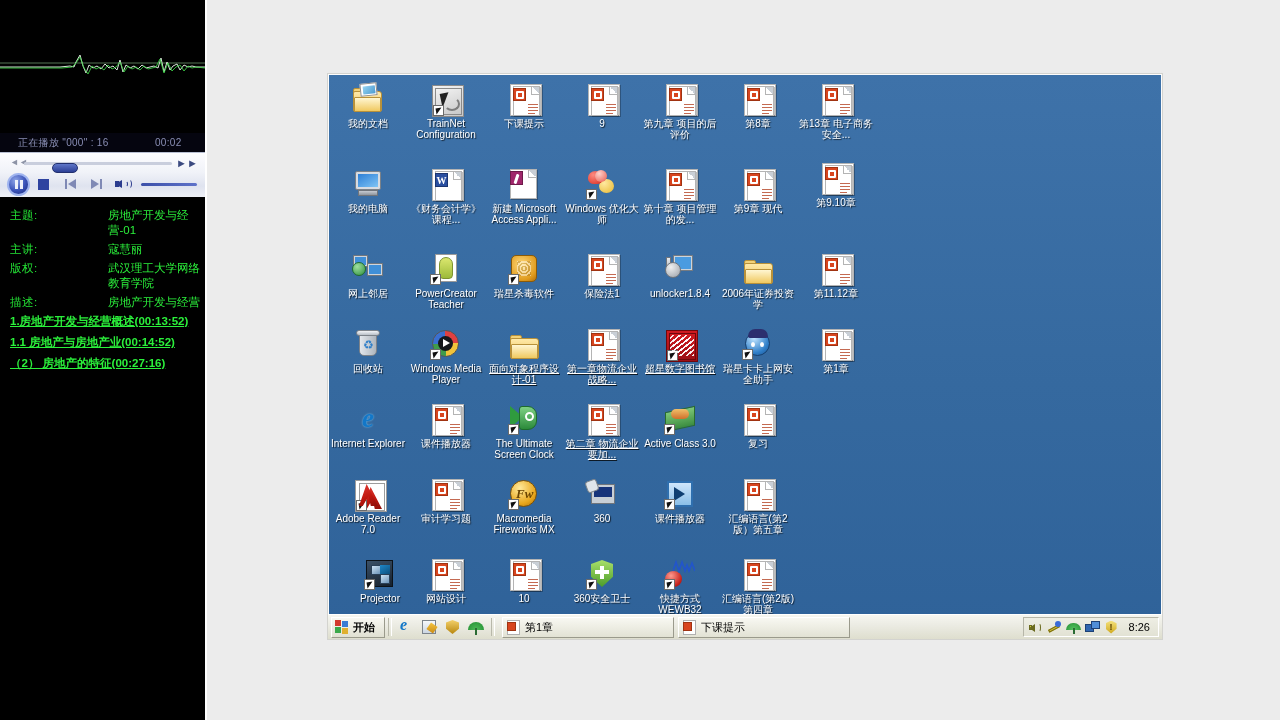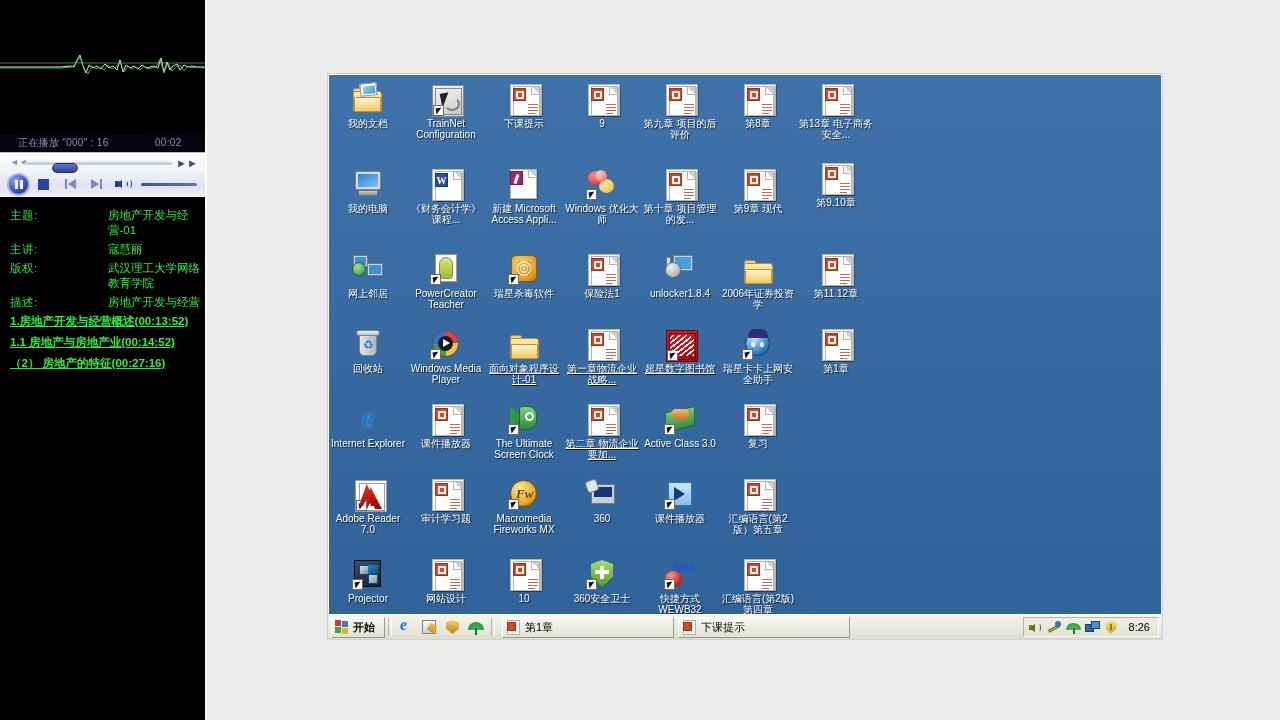--- a/index.html
+++ b/index.html
@@ -956,21 +956,21 @@
                   <i></i>
                 </div>
                 <div class="line" style="top:17px"></div>
                 <div class="line" style="top:20px"></div>
                 <div class="line" style="top:23px"></div>
                 <div class="line" style="top:26px;width:7px"></div>
               </div>
             </div>
             <div class="lbl">汇编语言(第2版）第五章</div>
           </div>
-          <div class="desk-icon" style="left: 0px; top: 483px;">
+          <div class="desk-icon" style="left: 12px; top: 483px;">
             <div class="ic projector-ic">
               <div class="proj-ic">
                 <div class="cube1"></div>
                 <div class="cube3"></div>
                 <div class="cube2"></div>
               </div>
               <span class="sc-arrow"></span>
             </div>
             <div class="lbl">Projector</div>
           </div>

